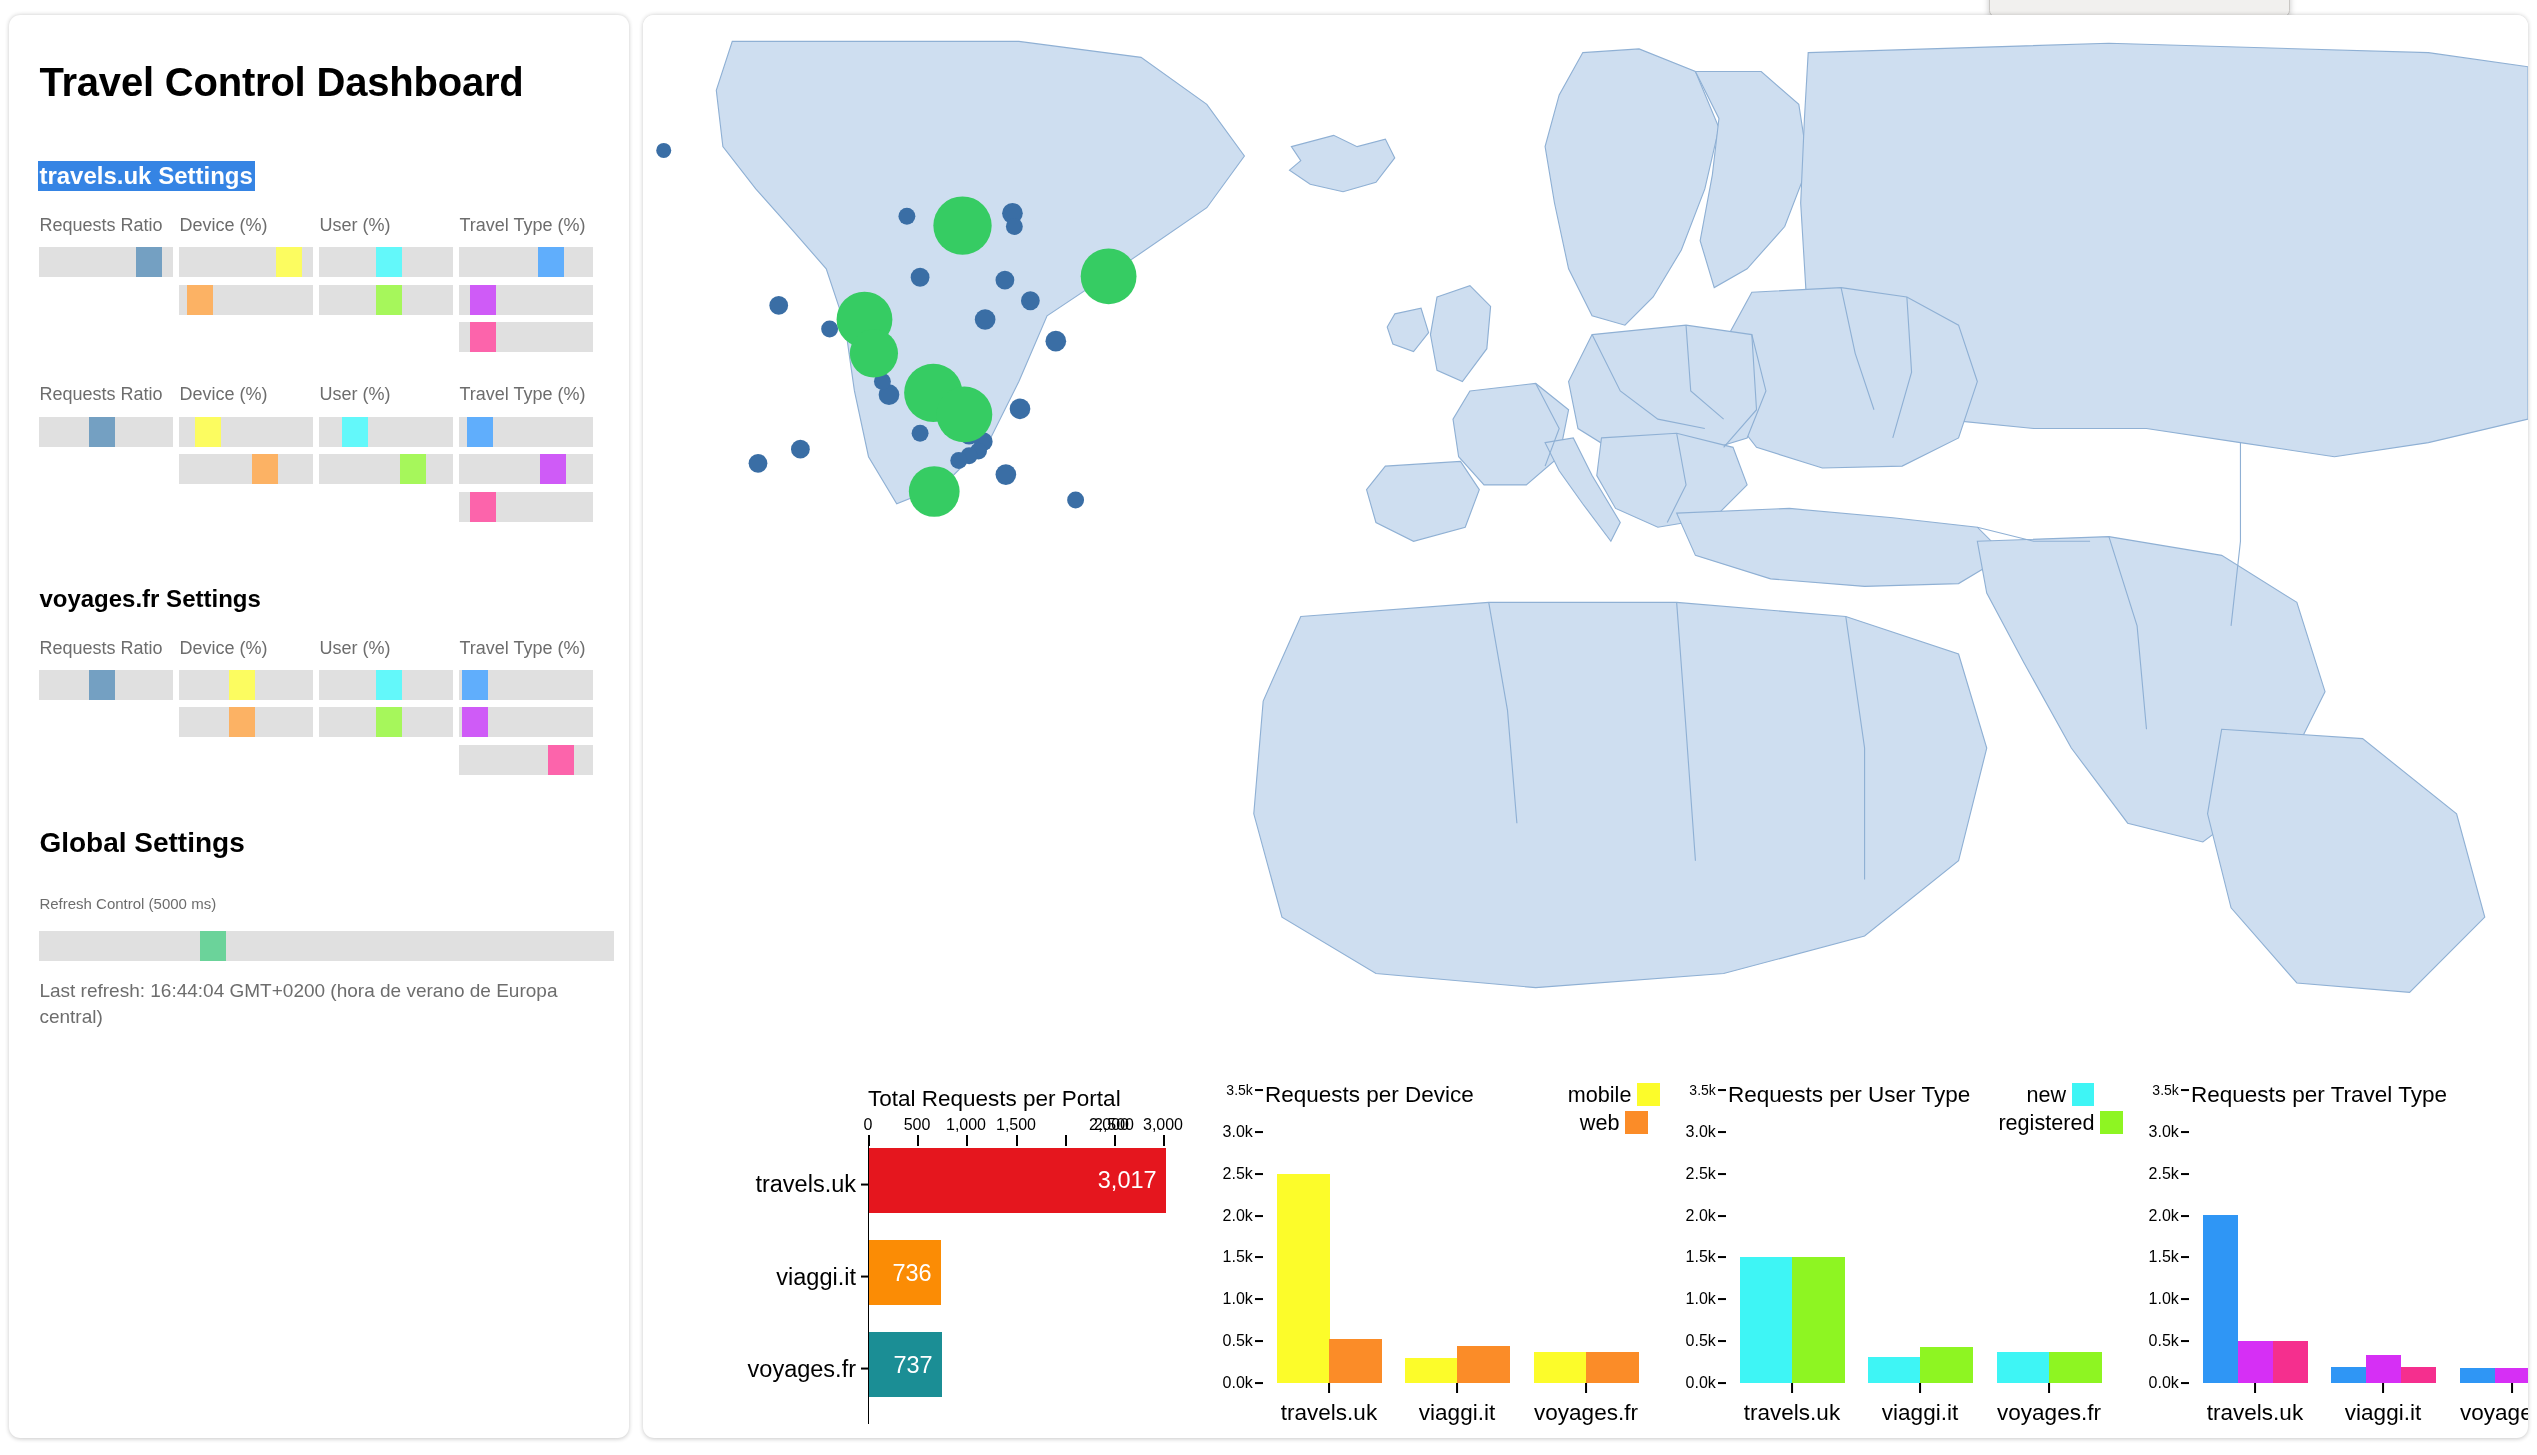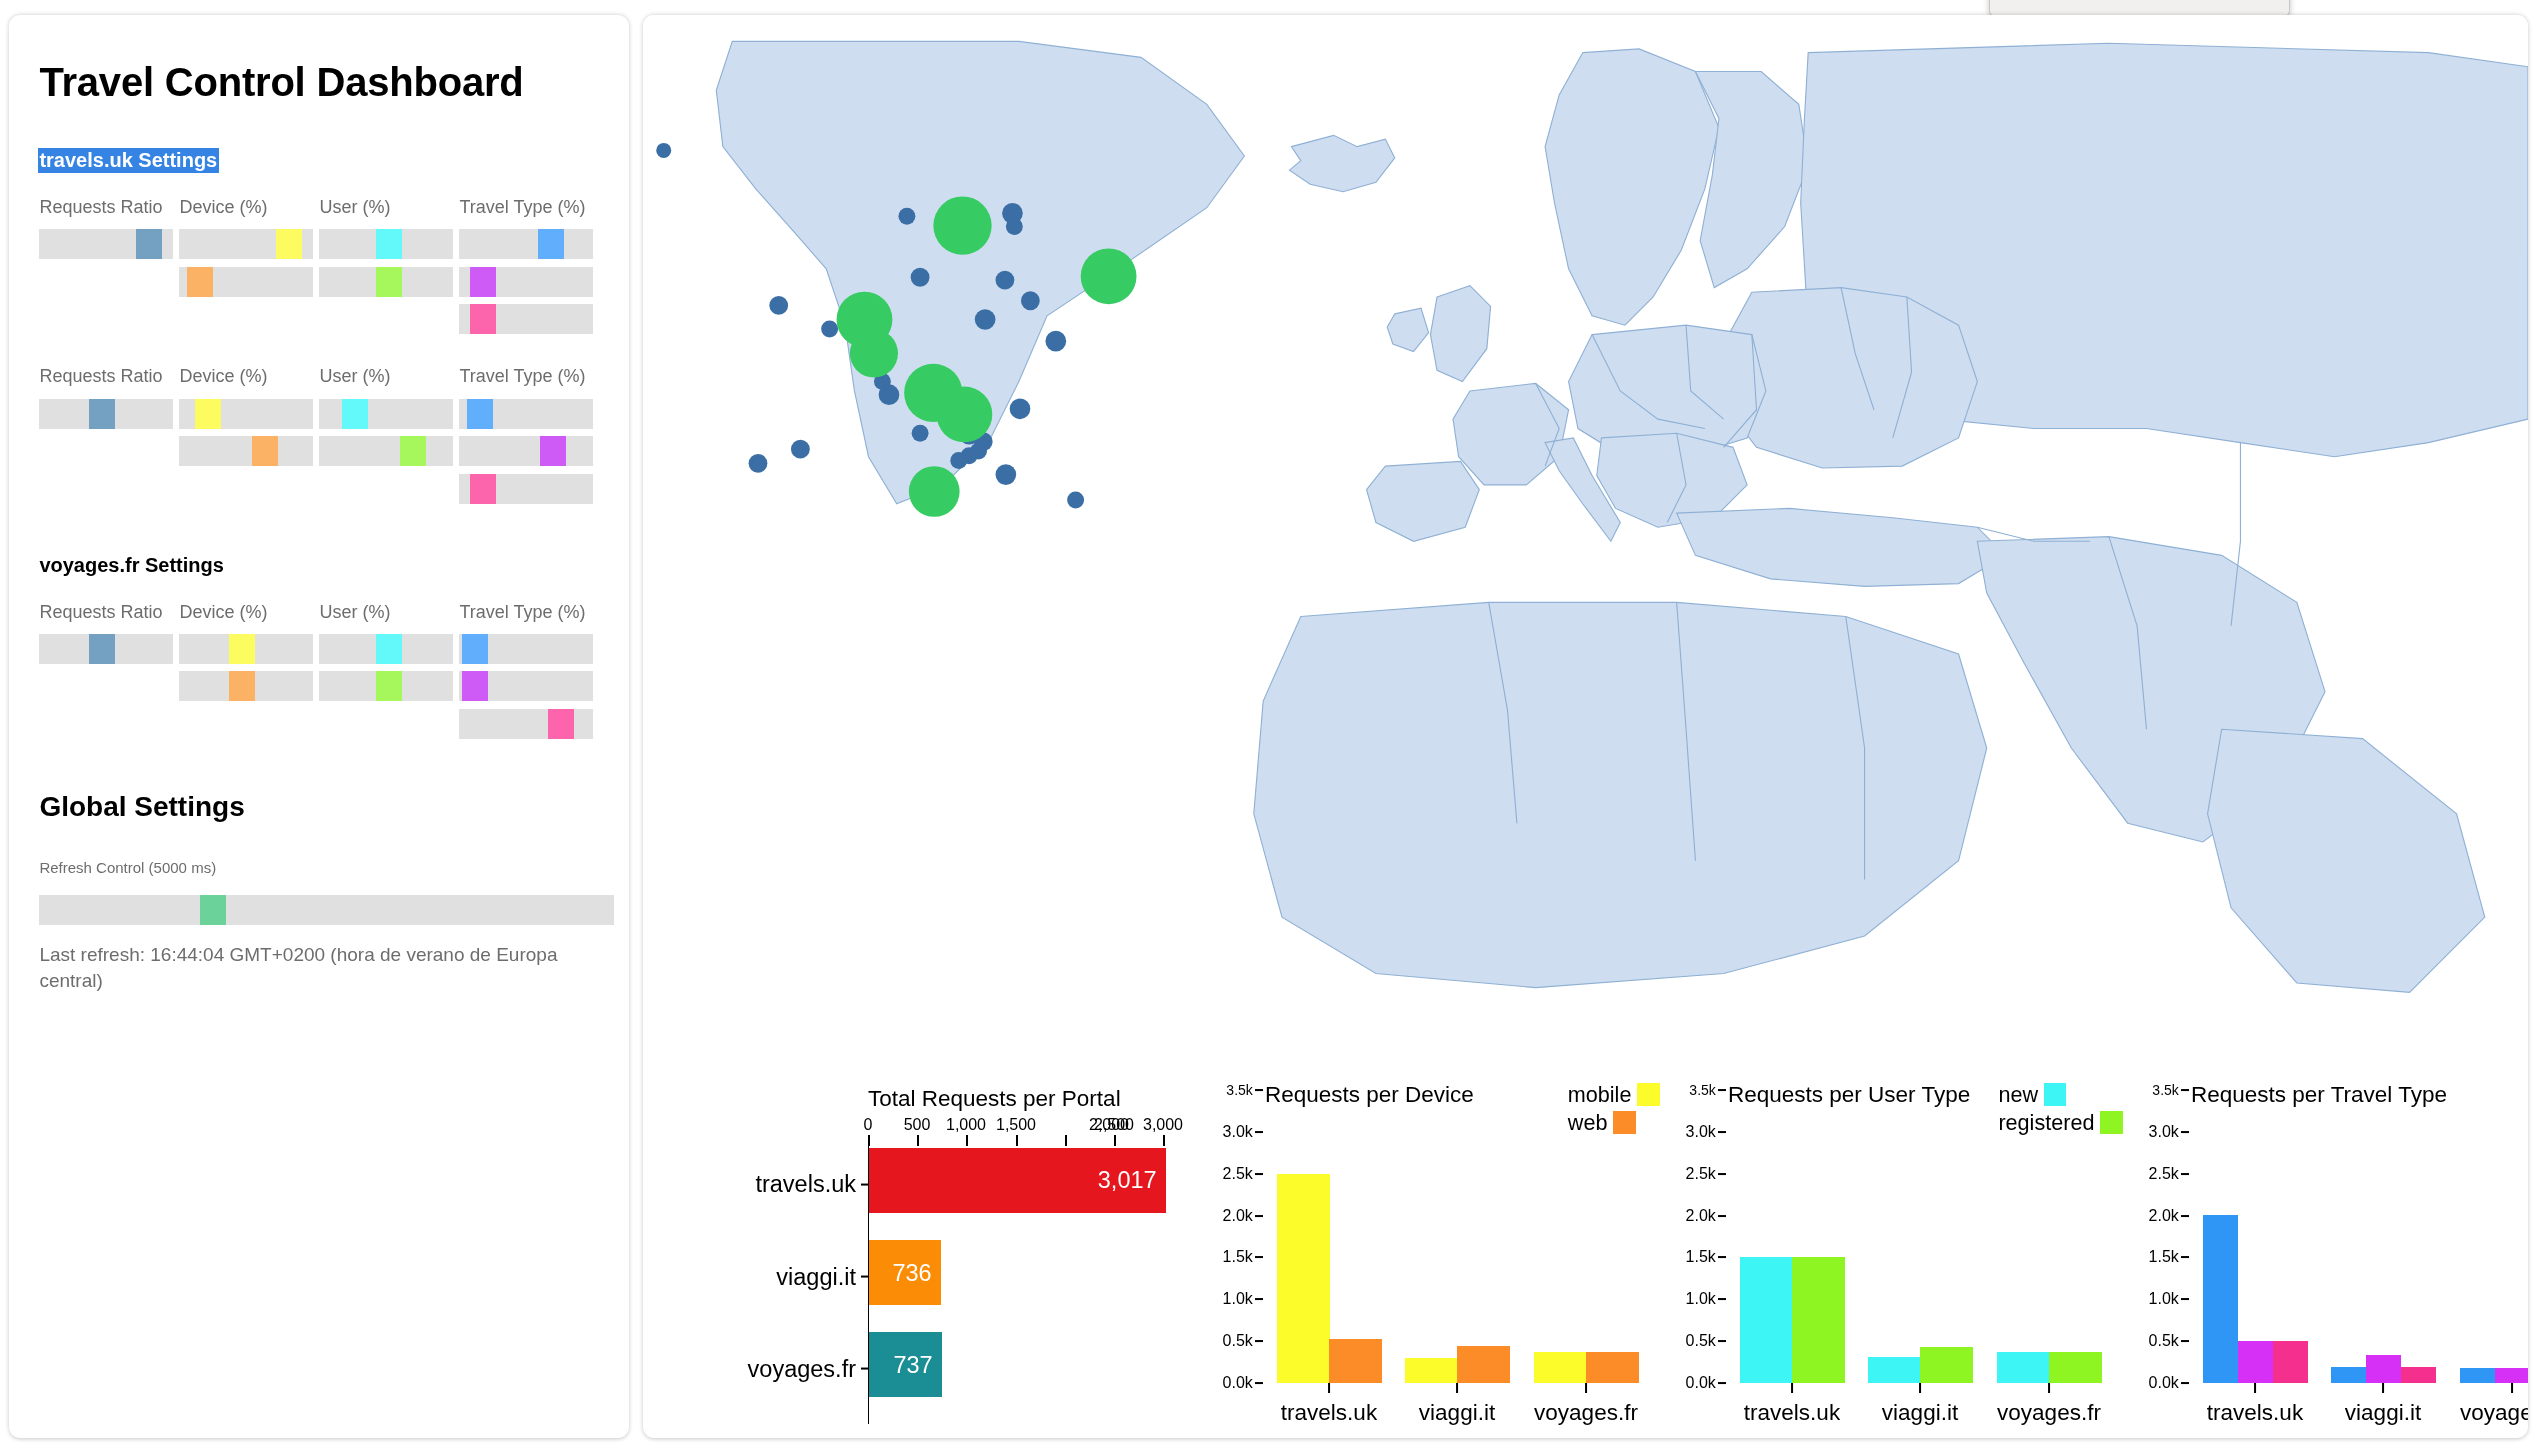--- a/index.html
+++ b/index.html
@@ -39,24 +39,24 @@
     overflow: hidden;
   }
   .dash-title {
     font-size: 40px;
     font-weight: 700;
     color: #000;
     margin: 45px 0 0 0;
     letter-spacing: -0.2px;
   }
   .portal-heading {
-    font-size: 20px;
+    font-size: 24px;
     font-weight: 700;
     color: #000;
-    margin: 43px 0 0 0;
+    margin: 56px 0 0 0;
     display: inline-block;
   }
   .portal-heading.selected {
     background: #3584e4;
     color: #ffffff;
     padding: 0.9px 1.9px;
     margin-left: -1.9px;
   }
   .slider-grid {
     display: flex;
@@ -221,21 +221,21 @@
     left: 58px; top: 4.7px;
     font-size: 22.5px;
     color: #000;
     white-space: nowrap;
   }
   .vchart-legend {
     position: absolute;
     right: 7.5px; top: 4.7px;
     display: flex;
     flex-direction: column;
-    align-items: flex-start;
+    align-items: center;
     gap: 1.9px;
     margin-left: 44px;
   }
   .legend-item {
     display: flex;
     align-items: center;
     gap: 5.6px;
     font-size: 21.6px;
     color: #000;
   }

